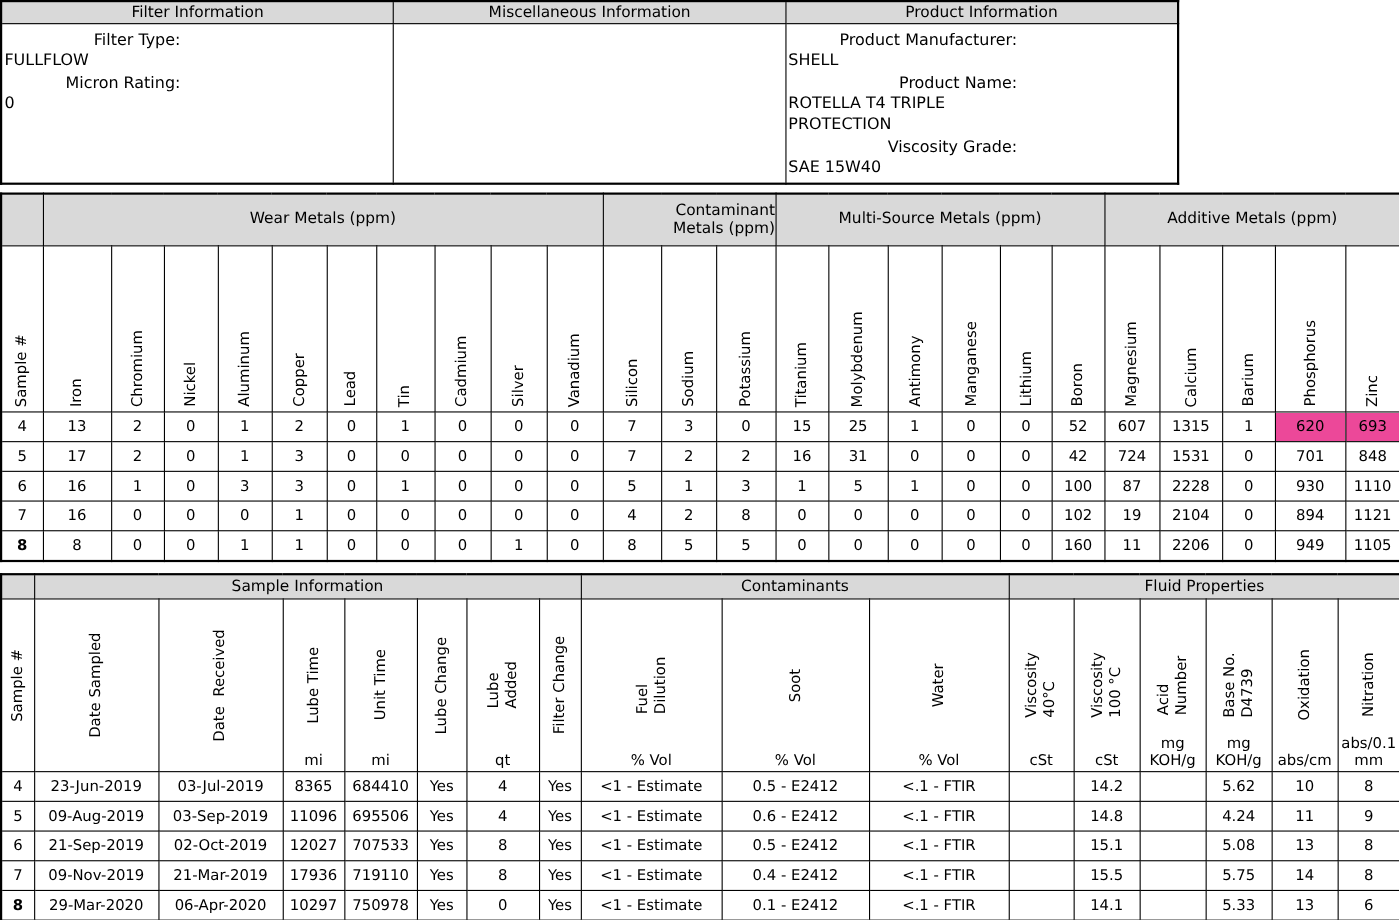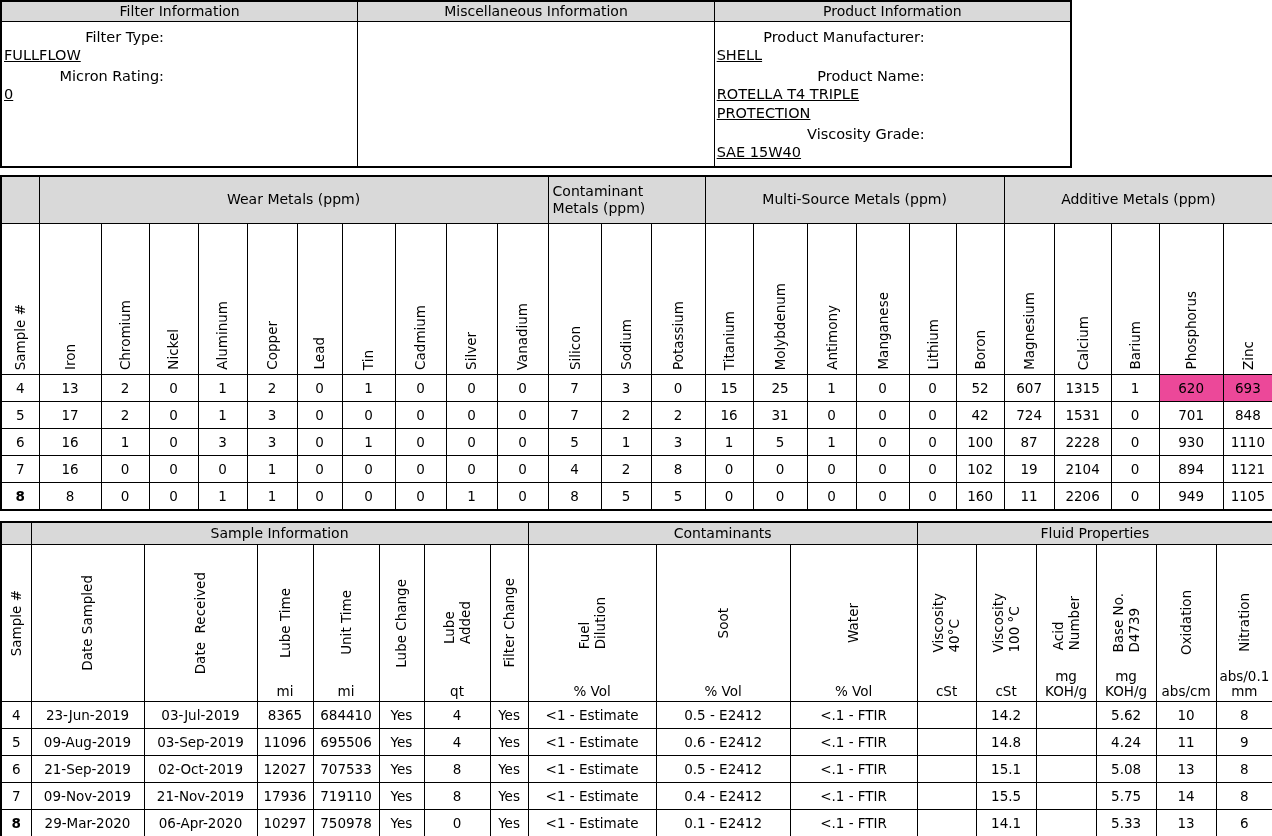--- a/index.html
+++ b/index.html
@@ -10,40 +10,40 @@
   
   .info-table{border:2px solid #000;}
   .info-table th{background:#d9d9d9;border:1px solid #000;height:19px;
     font-size:14px;font-weight:normal;padding:0;line-height:1.1;}
   .info-table td{border:1px solid #000;vertical-align:top;height:90px;
     padding:4px 2px 2px 2px;font-size:14.5px;}
   .field-row{display:flex;margin:2px 0 3px 0;line-height:1.25;flex-direction:column;}
   .f-label{text-align:right;padding-right:6px;flex:0 0 auto;}
   .sec-filter .f-label{width:160px;}
   .sec-product .f-label{width:208px;}
-  .f-value{flex:1 1 auto;text-decoration:underline;}
+  .f-value{flex:1 1 auto;}
   .sec-product .f-value{max-width:205px;}
 
   
   .comments-table{border:2px solid #000;margin-top:3px;}
   .comments-table td{border:1px solid #000;font-size:14.5px;}
   .c-label{background:#d9d9d9;width:130px;text-align:center;vertical-align:middle;}
   .c-text{padding:1px 5px;line-height:1.45;vertical-align:top;}
 
   .gap1{height:7px;}
   .gap2{height:10px;}
 
   
   .data-table{border:2px solid #000;}
   .data-table th,.data-table td{border:1px solid #000;padding:0;}
   .group-th{background:#d9d9d9;font-size:14px;font-weight:normal;
     text-align:center;vertical-align:middle;white-space:pre-line;line-height:1.2;}
   .corner-th{background:#d9d9d9;}
   .metals-table .group-th{height:46px;}
-  .metals-table thead tr:first-child th:nth-child(3){text-align:left;padding-left:4px;}
+  .metals-table thead tr:first-child th:nth-child(3){text-align:right;padding-left:14px;}
   .samples-table .group-th{height:21px;}
 
   .vtext{writing-mode:vertical-rl;transform:rotate(180deg);display:inline-block;
     font-size:13.5px;font-weight:normal;white-space:pre-line;line-height:1.2;
     text-align:left;}
   .mvhead{height:150px;vertical-align:bottom;text-align:center;
     padding:3px 0 4px 0;font-weight:normal;background:#fff;}
   .svhead{height:156px;font-weight:normal;background:#fff;}
   .vwrap{height:156px;display:flex;align-items:center;justify-content:center;
     position:relative;}
@@ -506,21 +506,21 @@
           <td></td>
           <td>15.1</td>
           <td></td>
           <td>5.08</td>
           <td>13</td>
           <td>8</td>
         </tr>
         <tr>
           <td class="sample-cell">7</td>
           <td>09-Nov-2019</td>
-          <td>21-Nov-2019</td>
+          <td>21-Mar-2019</td>
           <td>17936</td>
           <td>719110</td>
           <td>Yes</td>
           <td>8</td>
           <td>Yes</td>
           <td>&lt;1 - Estimate</td>
           <td>0.4 - E2412</td>
           <td>&lt;.1 - FTIR</td>
           <td></td>
           <td>15.5</td>

